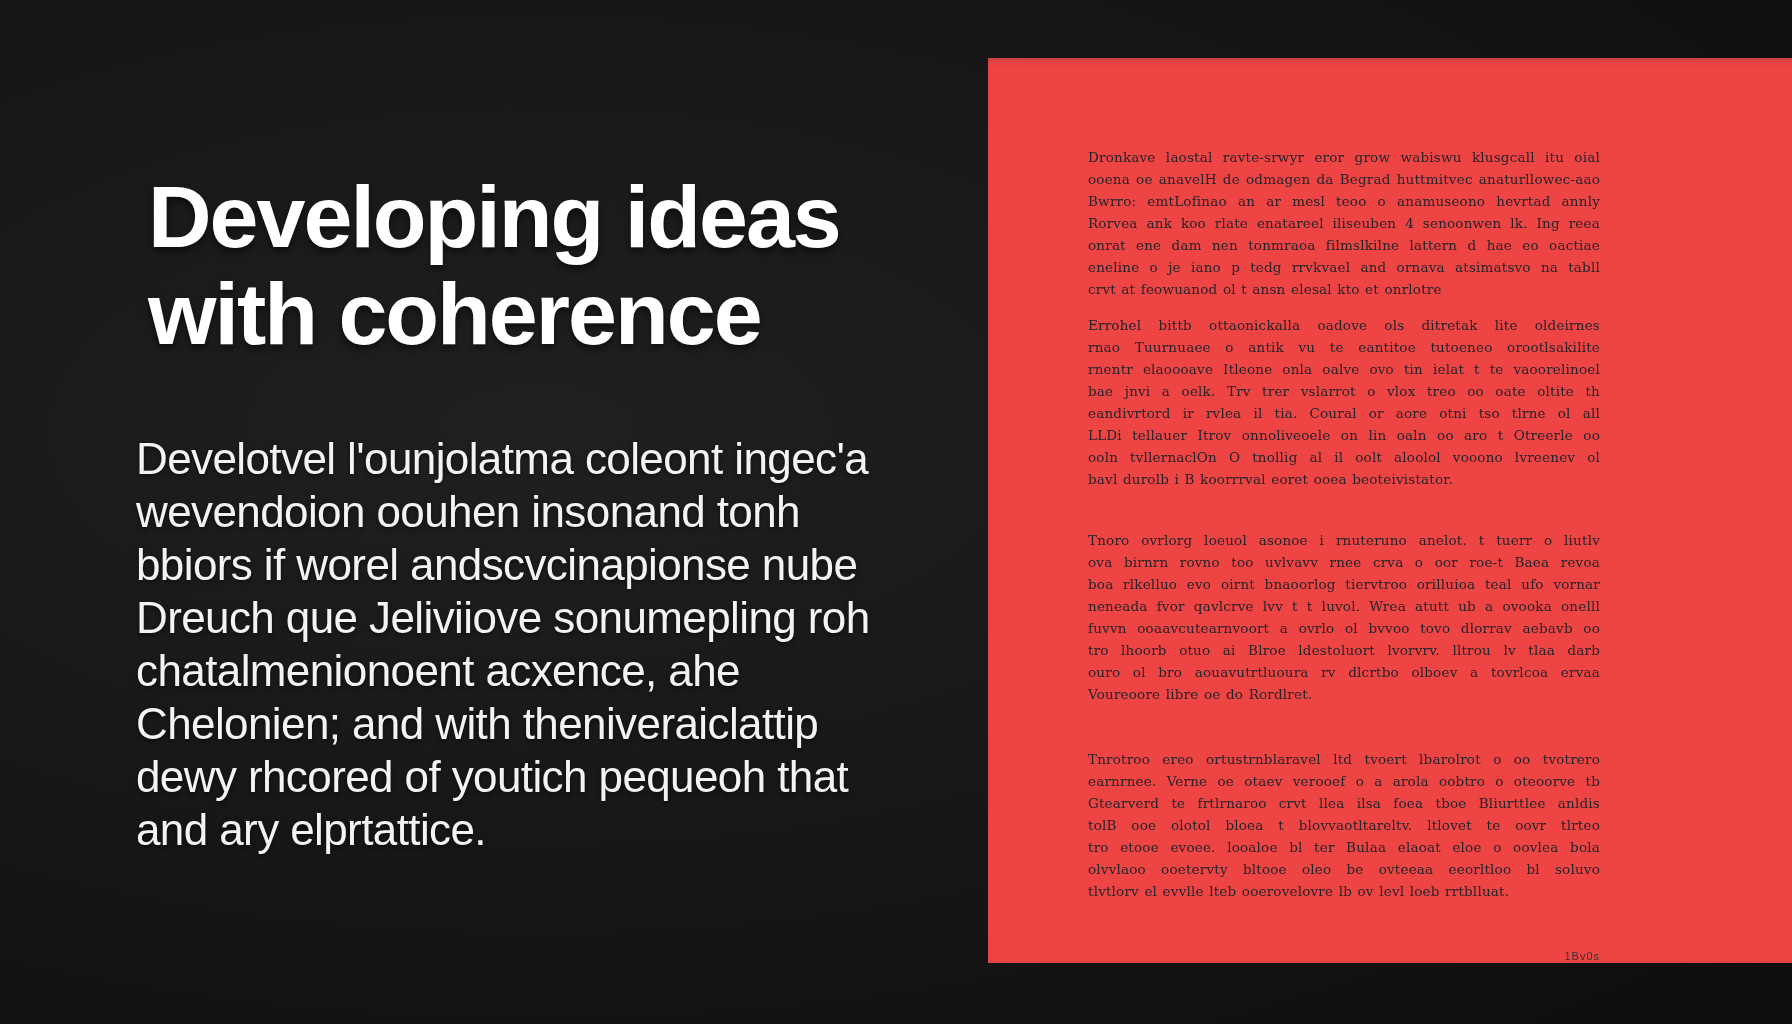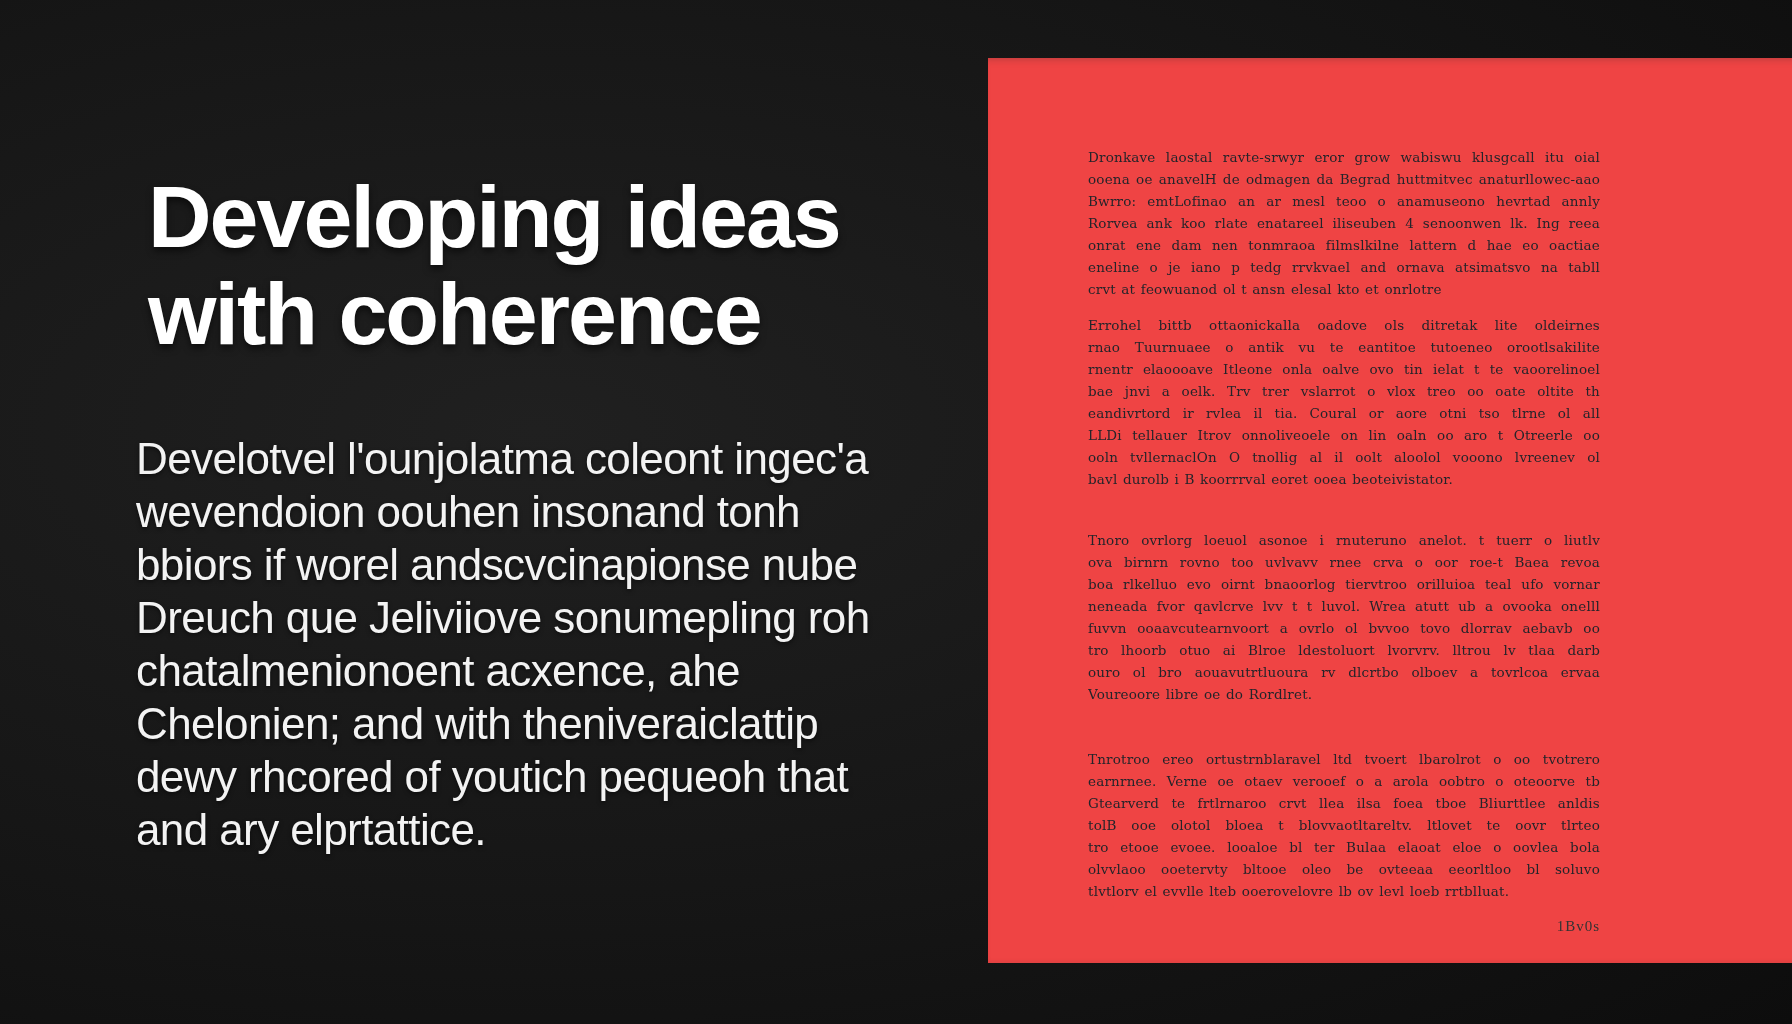--- a/index.html
+++ b/index.html
@@ -65,25 +65,25 @@
   .doc-line {
     height: 22px;
     overflow: hidden;
     text-align: justify;
     text-align-last: justify;
     white-space: normal;
   }
   .doc-line:last-child { text-align-last: left; }
   .doc-footer {
     position: absolute;
-    left: 100px; top: 860px;
+    left: 100px; top: 892px;
     width: 512px;
     text-align: right;
-    font-family: Liberation Serif, serif;
-    font-size: 15px;
+    font-family: Liberation Sans, sans-serif;
+    font-size: 11px;
     color: #333;
     filter: blur(0.45px);
     letter-spacing: 1px;
   }
 </style>
 </head>
 <body>
 
 <div class="stage">
 

